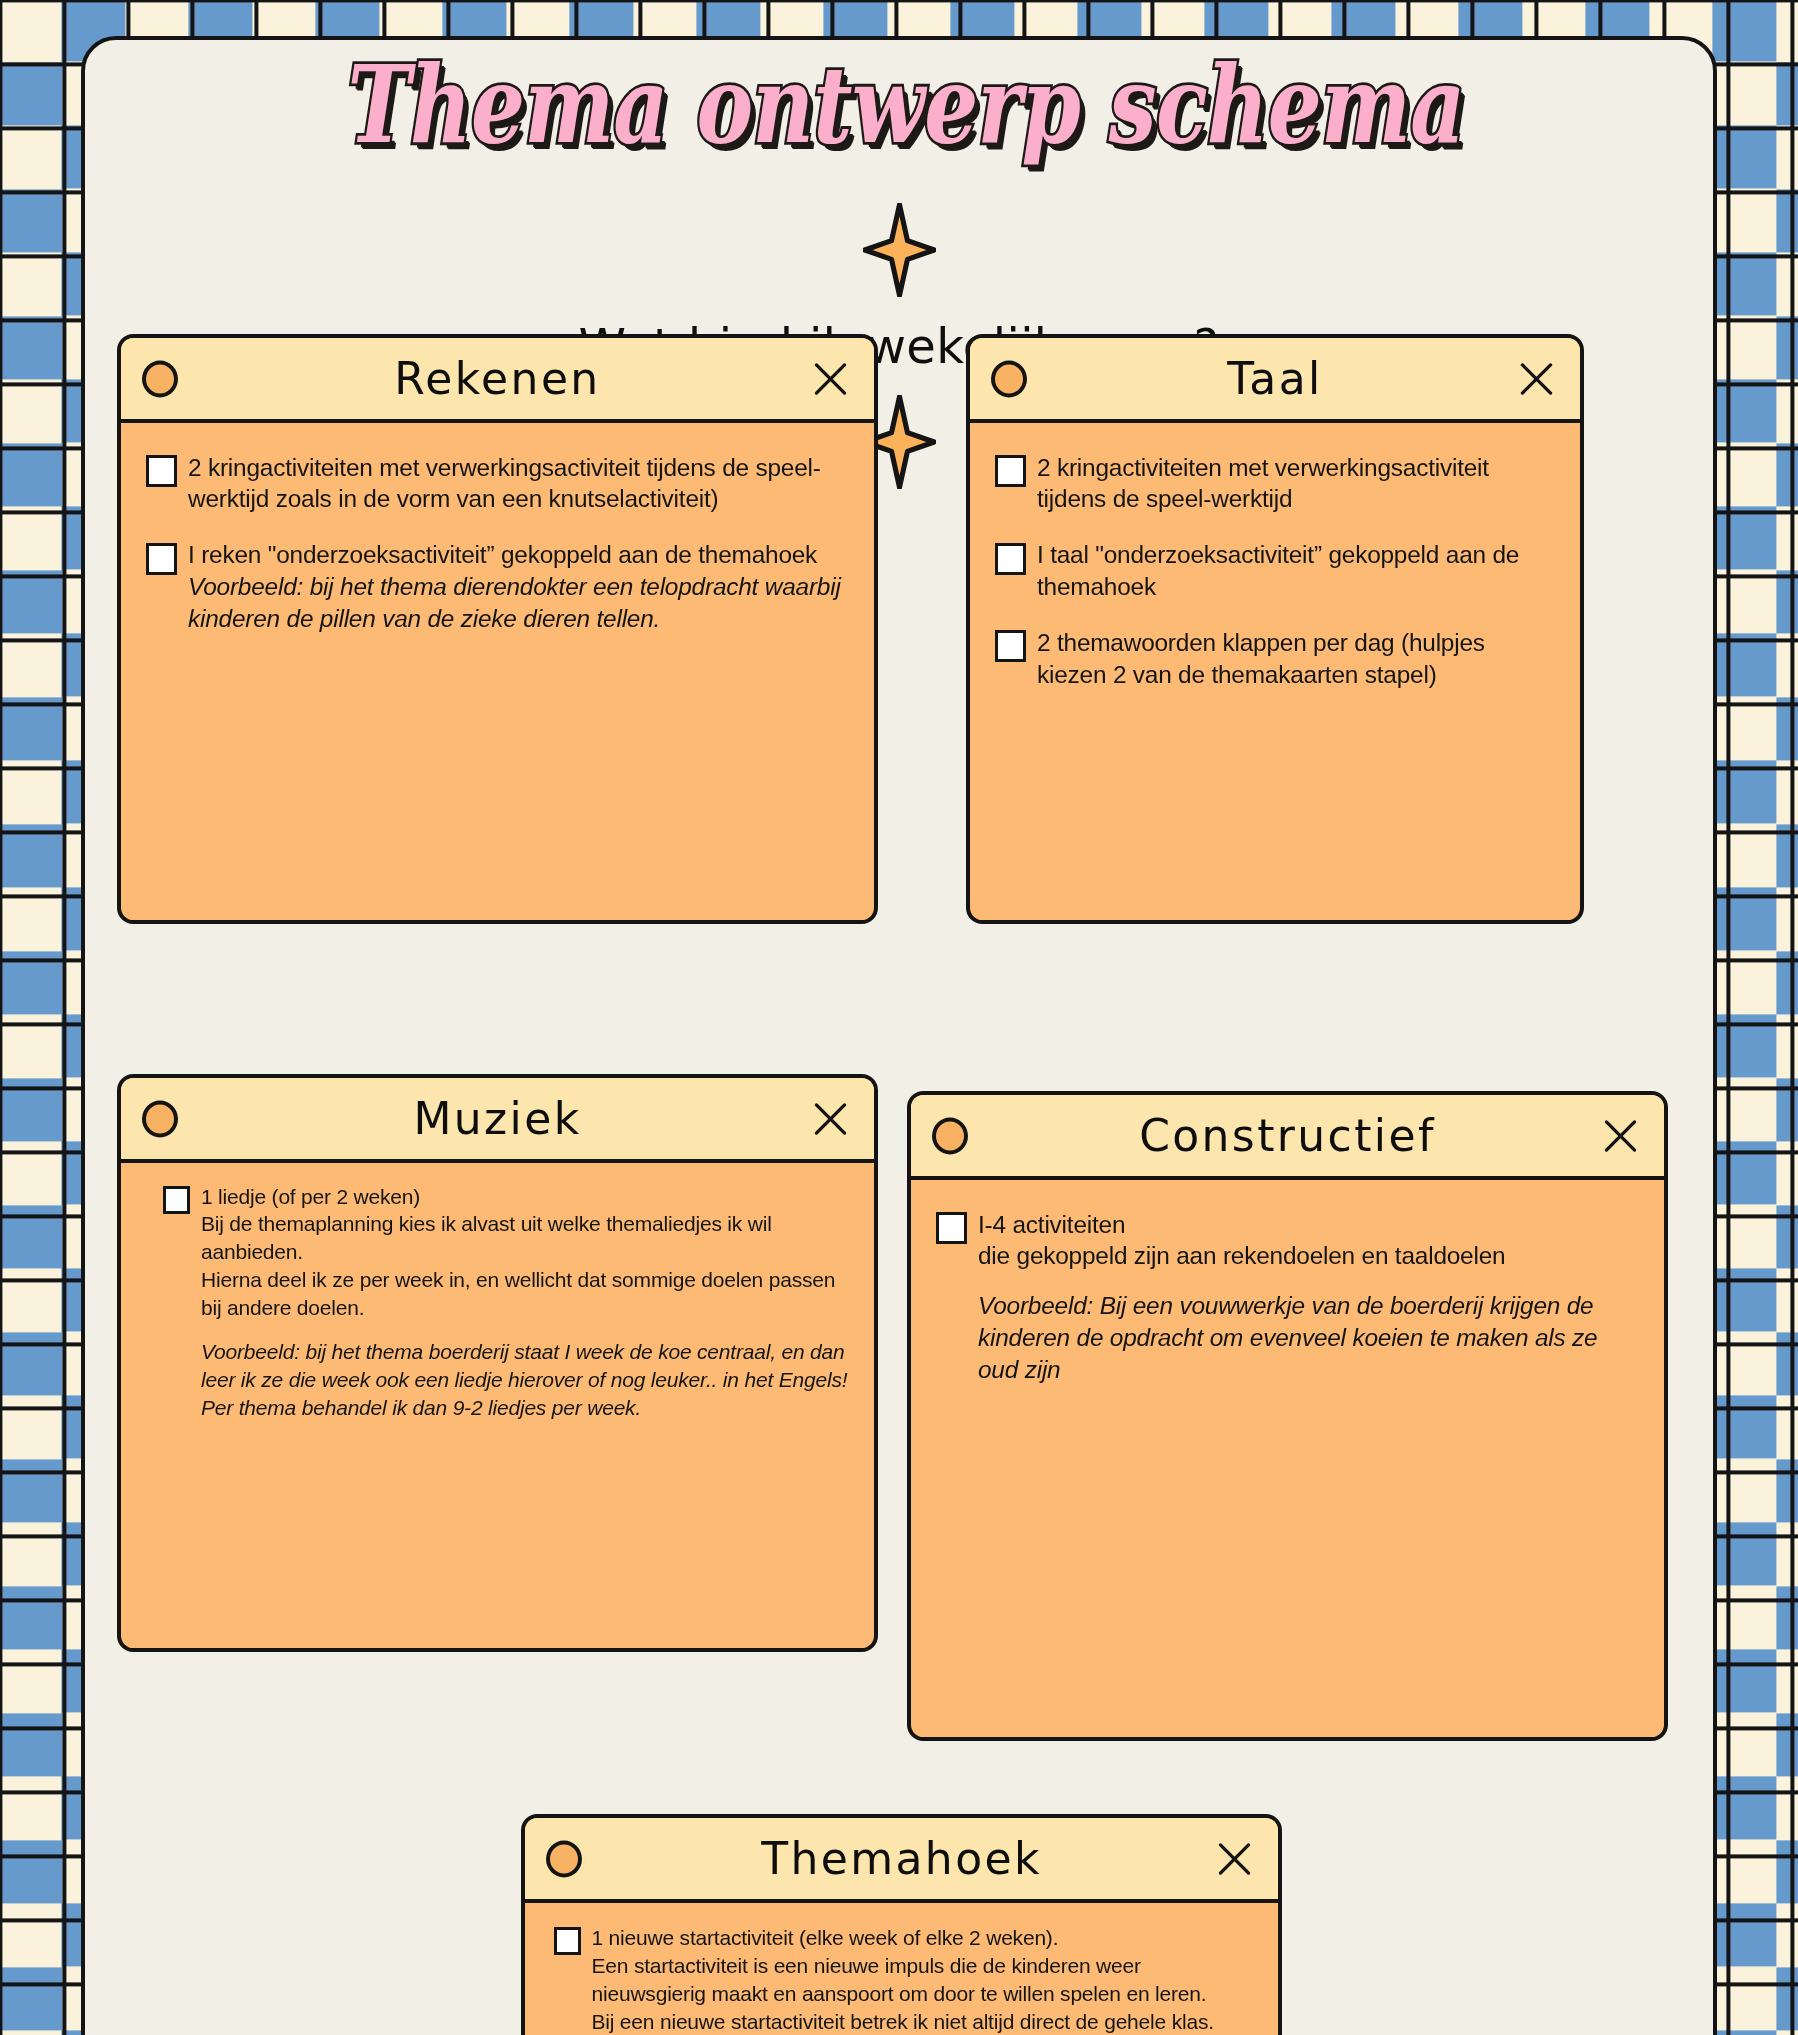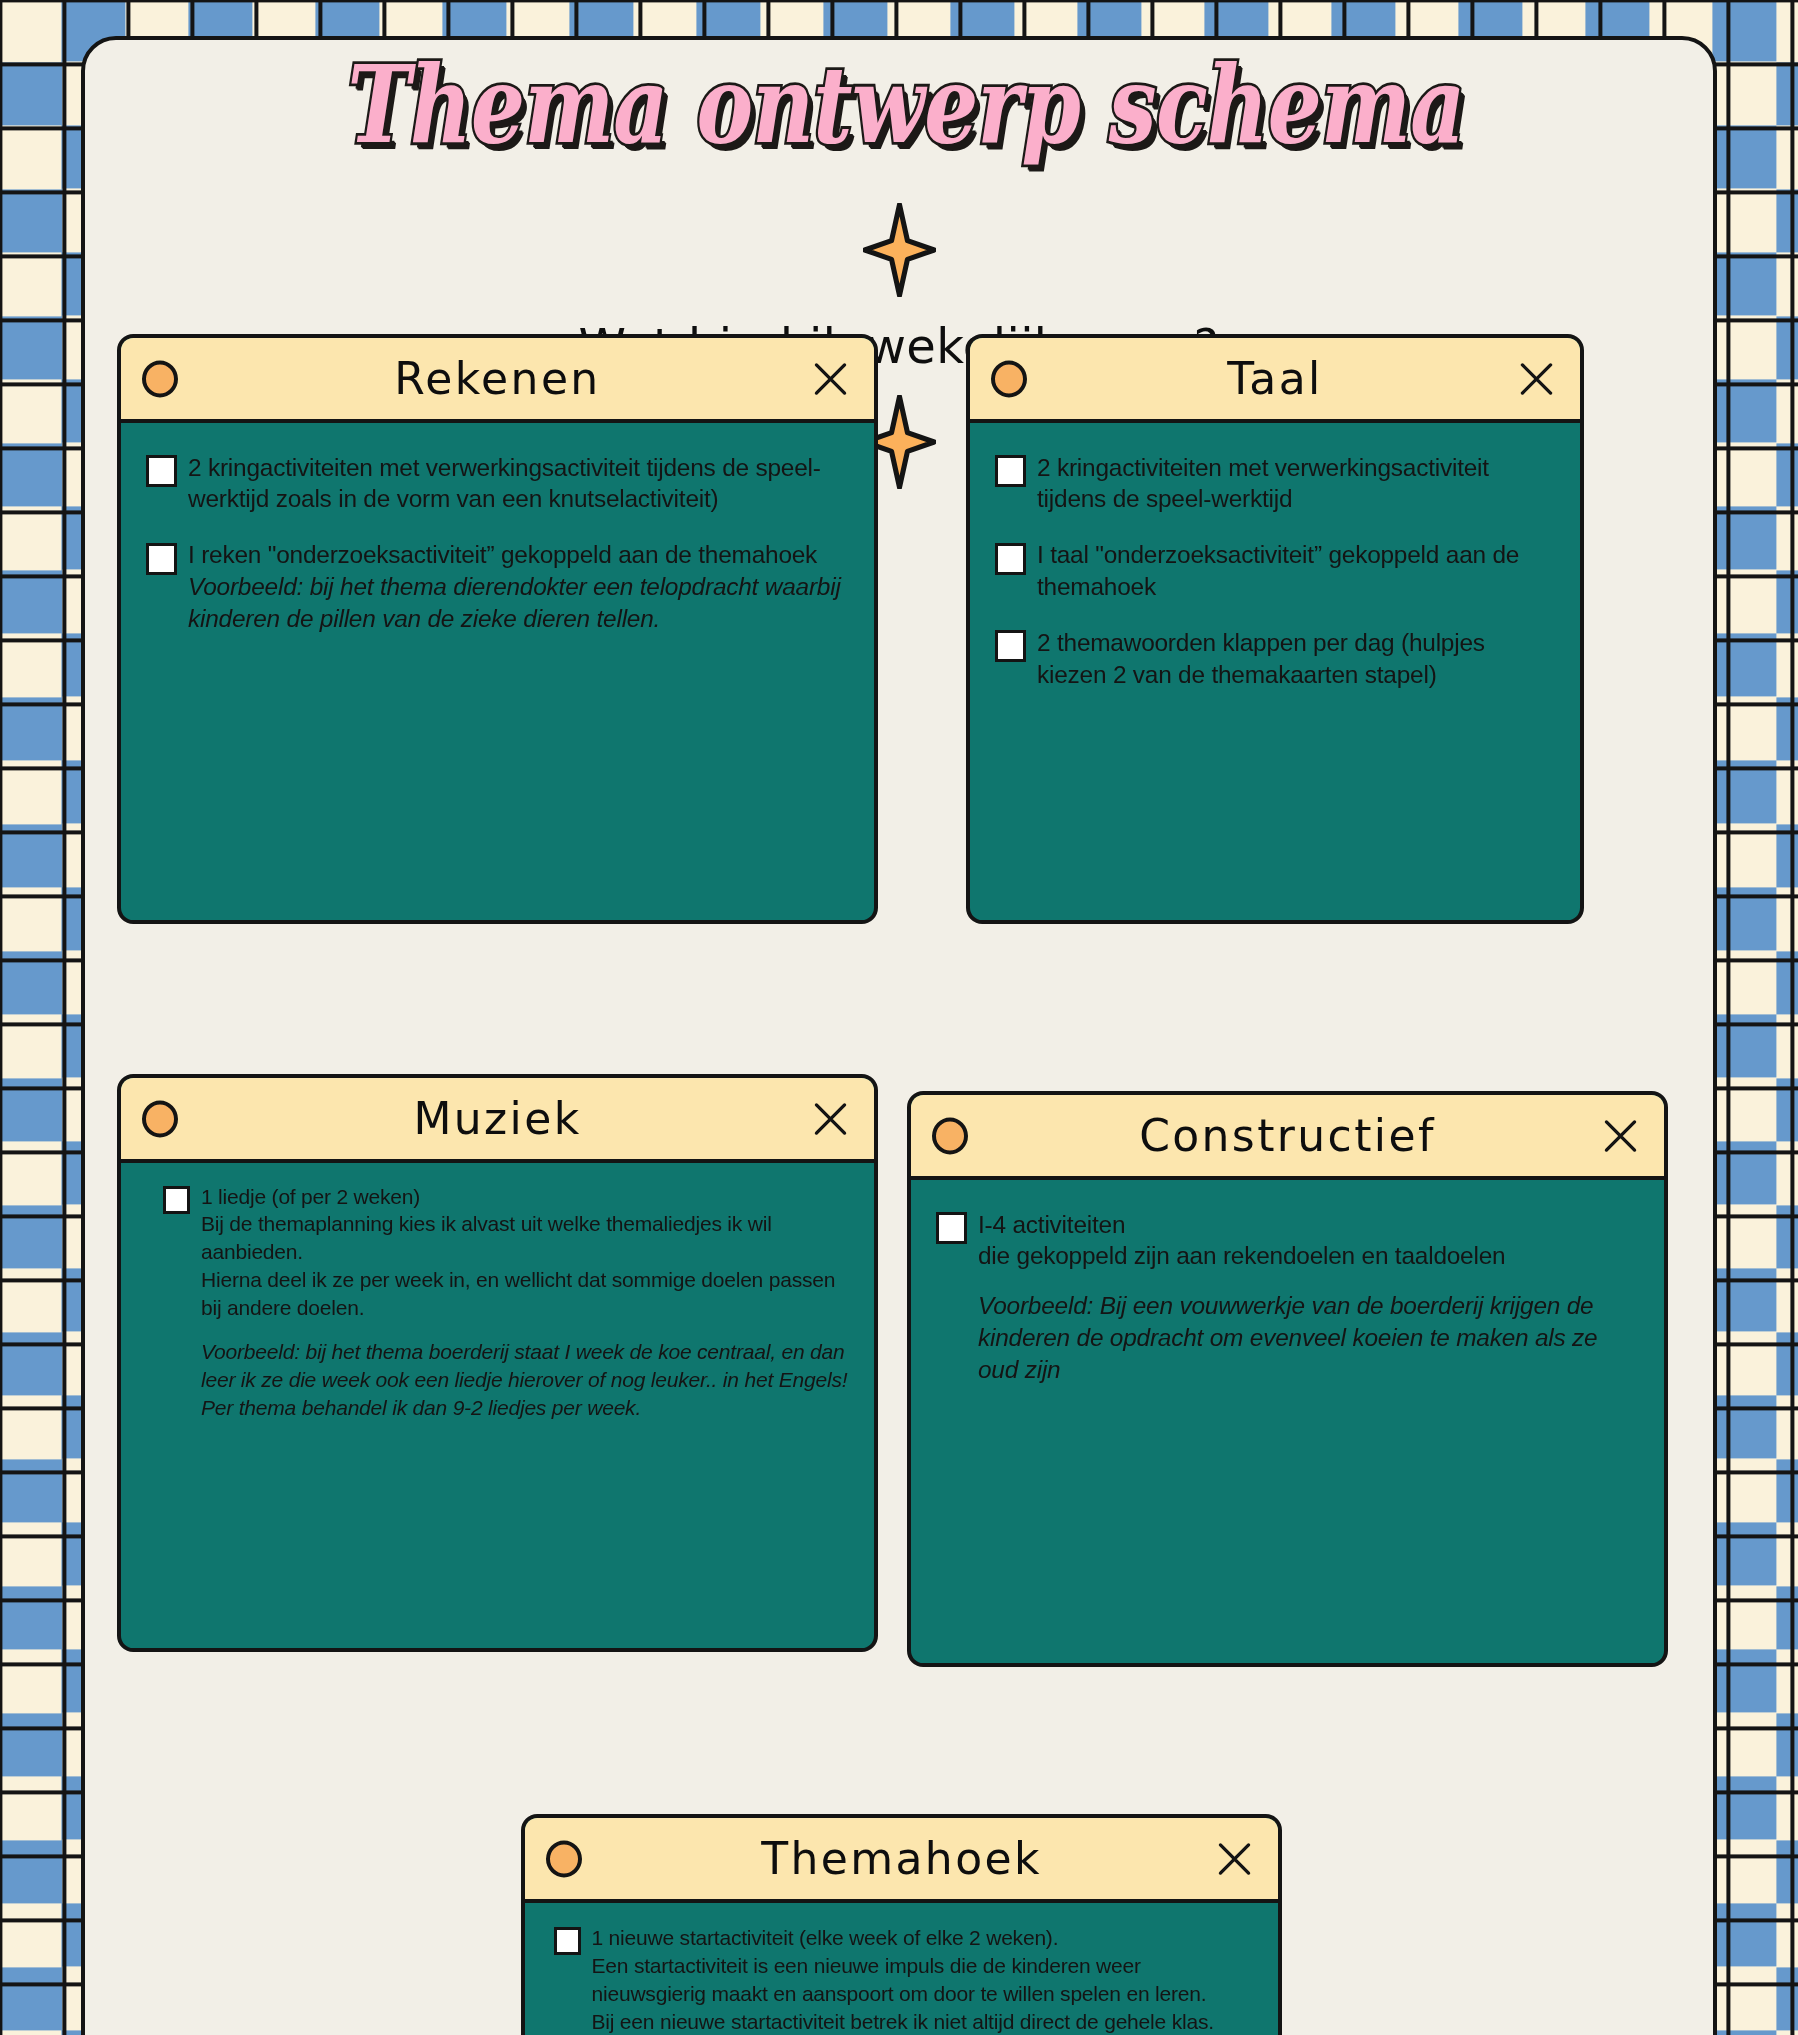--- a/index.html
+++ b/index.html
@@ -107,21 +107,21 @@
     color: #0E0E0E;
     letter-spacing: 0.4px;
     white-space: nowrap;
   }
 
   .sparkle { width: 73px; height: 94px; display:block; flex: 0 0 auto; }
 
   
   .card {
     position: absolute;
-    background: #0f766e;
+    background: #fdba74;
     border: 4.5px solid #141414;
     border-radius: 16.3px;
     overflow: hidden;
   }
 
   .card-header {
     position: relative;
     height: 85px;
     background: #FCE6AE;
     border-bottom: 4.5px solid #141414;
@@ -192,21 +192,21 @@
   }
   .row-text.sm { font-size: 21px; line-height: 1.33; }
   .row-text .it { font-style: italic; display: block; }
   .row-text .blk { display: block; }
   .row-text .gap { display: block; height: 0.75em; }
 
   
   #card-rekenen      { left: 32px;   top: 294px;  width: 761px; height: 590px; }
   #card-taal         { left: 881px; top: 294px;  width: 618px; height: 590px; }
   #card-muziek       { left: 32px;   top: 1034px; width: 761px; height: 578px; }
-  #card-constructief { left: 822px; top: 1051px; width: 761px; height: 576px; }
+  #card-constructief { left: 822px; top: 1051px; width: 761px; height: 650px; }
   #card-themahoek    { left: 436px; top: 1774px; width: 761px; height: 541px; }
 </style>
 </head>
 <body>
 
 <div id="poster">
 
   <div id="checker"></div>
 
   <div id="panel">

